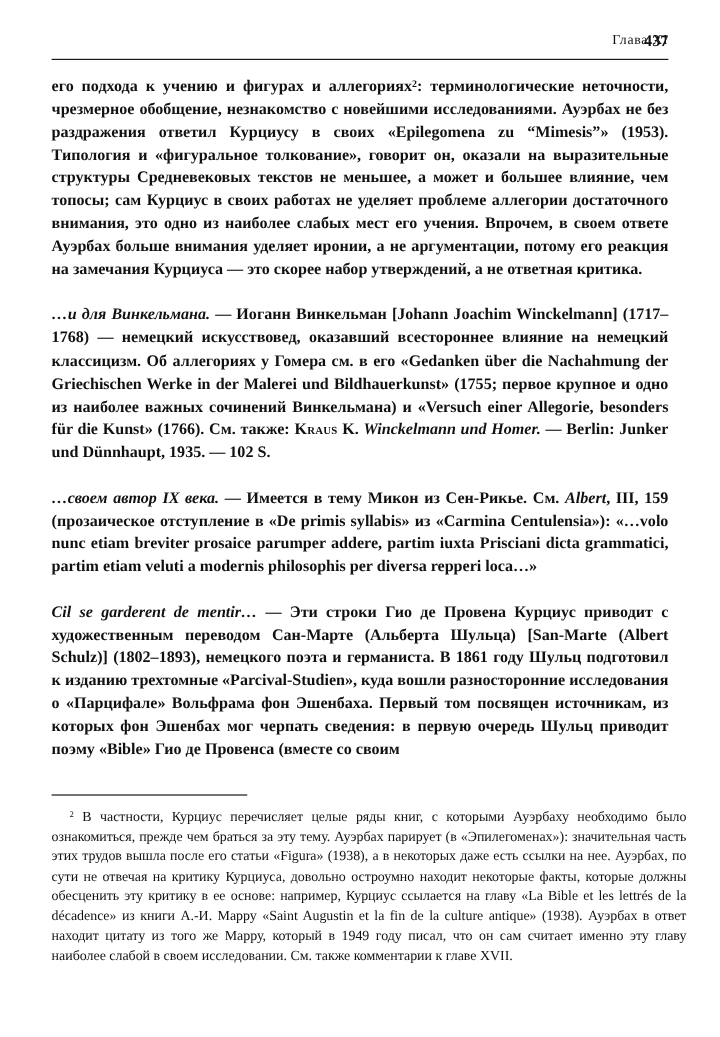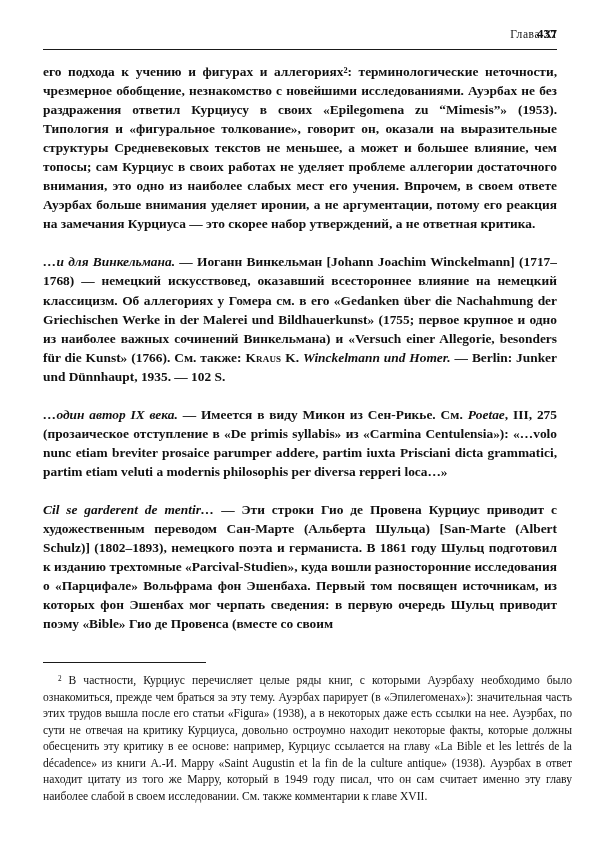--- a/index.html
+++ b/index.html
@@ -120,21 +120,21 @@
     <div class="runhead-title">Глава XI</div>
     <div class="runhead-folio">437</div>
     <div class="runhead-rule"></div>
   </div>
 
   <div class="body-text">
     <p><span>его подхода к учению и фигурах и аллегориях</span><sup class="fnmark">2</sup><span>: терминологические неточности, чрезмерное обобщение, незнакомство с новейшими исследованиями. Ауэрбах не без раздражения ответил Курциусу в своих «Epilegomena zu “Mimesis”» (1953). Типология и «фигуральное толкование», говорит он, оказали на выразительные структуры Средневековых текстов не меньшее, а может и большее влияние, чем топосы; сам Курциус в своих работах не уделяет проблеме аллегории достаточного внимания, это одно из наиболее слабых мест его учения. Впрочем, в своем ответе Ауэрбах больше внимания уделяет иронии, а не аргументации, потому его реакция на замечания Курциуса — это скорее набор утверждений, а не ответная критика.</span></p>
     <div class="para-gap"></div>
     <p class="indent"><i>…и для Винкельмана.</i><span> — Иоганн Винкельман [Johann Joachim Winckelmann] (1717–1768) — немецкий искусствовед, оказавший всестороннее влияние на немецкий классицизм. Об аллегориях у Гомера см. в его «Gedanken über die Nachahmung der Griechischen Werke in der Malerei und Bildhauerkunst» (1755; первое крупное и одно из наиболее важных сочинений Винкельмана) и «Versuch einer Allegorie, besonders für die Kunst» (1766). См. также: </span><span class="smallcaps">Kraus</span><span> K. </span><i>Winckelmann und Homer.</i><span> — Berlin: Junker und Dünnhaupt, 1935. — 102 S.</span></p>
     <div class="para-gap"></div>
-    <p class="indent"><i>…один автор IX века.</i><span> — Имеется в виду Микон из Сен-Рикье. См. </span><i>Poetae</i><span>, III, 275 (прозаическое отступление в «De primis syllabis» из «Carmina Centulensia»): «…volo nunc etiam breviter prosaice parumper addere, partim iuxta Prisciani dicta grammatici, partim etiam veluti a modernis philosophis per diversa repperi loca…»</span></p>
+    <p class="indent"><i>…своем автор IX века.</i><span> — Имеется в тему Микон из Сен-Рикье. См. </span><i>Albert</i><span>, III, 159 (прозаическое отступление в «De primis syllabis» из «Carmina Centulensia»): «…volo nunc etiam breviter prosaice parumper addere, partim iuxta Prisciani dicta grammatici, partim etiam veluti a modernis philosophis per diversa repperi loca…»</span></p>
     <div class="para-gap"></div>
     <p class="indent"><i>Cil se garderent de mentir…</i><span> — Эти строки Гио де Провена Курциус приводит с художественным переводом Сан-Марте (Альберта Шульца) [San-Marte (Albert Schulz)] (1802–1893), немецкого поэта и германиста. В 1861 году Шульц подготовил к изданию трехтомные «Parcival-Studien», куда вошли разносторонние исследования о «Парцифале» Вольфрама фон Эшенбаха. Первый том посвящен источникам, из которых фон Эшенбах мог черпать сведения: в первую очередь Шульц приводит поэму «Bible» Гио де Провенса (вместе со своим</span></p>
   </div>
 
   <div class="footnote-block">
     <div class="footnote-rule"></div>
     <div class="footnote-text">
       <p><sup class="fnmark">2</sup><span> В частности, Курциус перечисляет целые ряды книг, с которыми Ауэрбаху необходимо было ознакомиться, прежде чем браться за эту тему. Ауэрбах парирует (в «Эпилегоменах»): значительная часть этих трудов вышла после его статьи «Figura» (1938), а в некоторых даже есть ссылки на нее. Ауэрбах, по сути не отвечая на критику Курциуса, довольно остроумно находит некоторые факты, которые должны обесценить эту критику в ее основе: например, Курциус ссылается на главу «La Bible et les lettrés de la décadence» из книги А.-И. Марру «Saint Augustin et la fin de la culture antique» (1938). Ауэрбах в ответ находит цитату из того же Марру, который в 1949 году писал, что он сам считает именно эту главу наиболее слабой в своем исследовании. См. также комментарии к главе XVII.</span></p>
     </div>
   </div>

